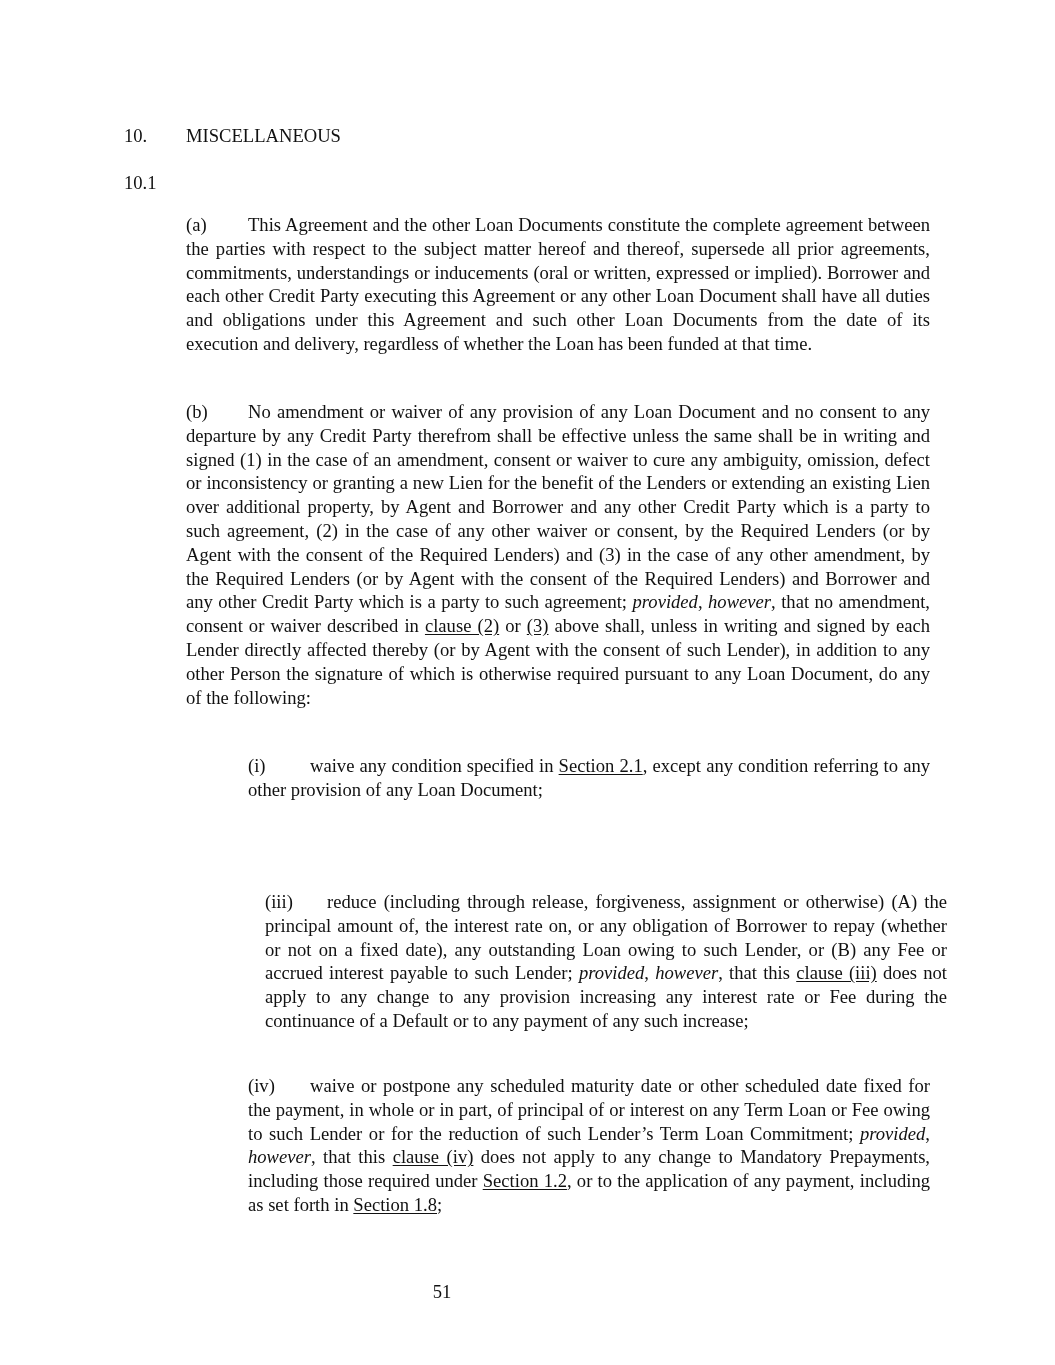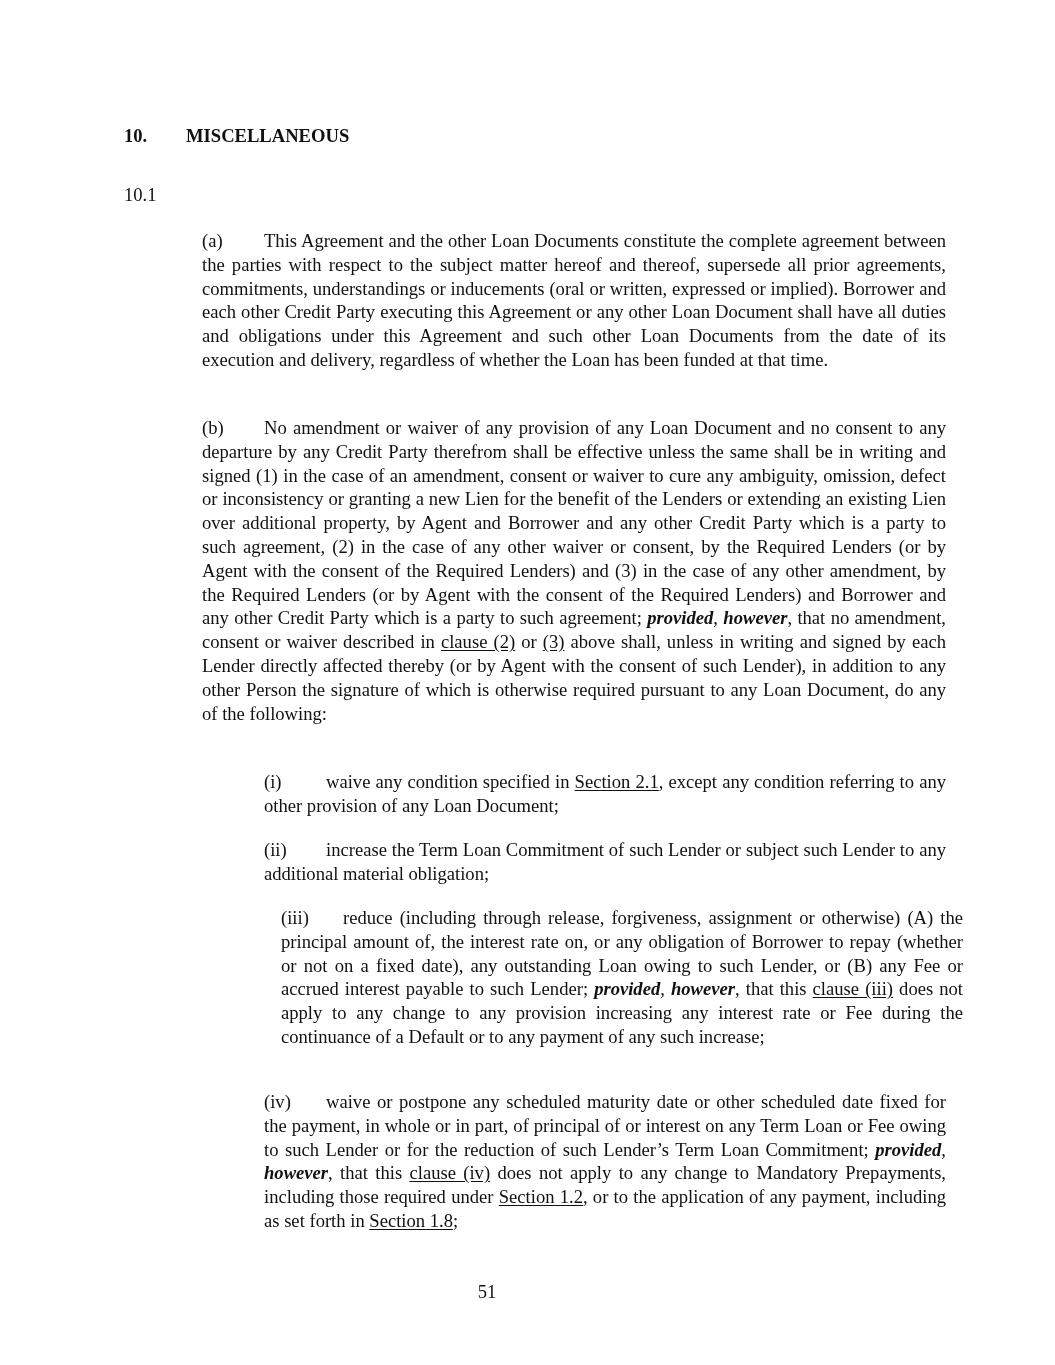--- a/index.html
+++ b/index.html
@@ -20,58 +20,57 @@
     .page {
       position: absolute;
       left: 0; top: 0;
       width: 1055px;
       height: 1365px;
     }
     .heading {
       position: absolute;
       left: 124px;
       top: 124px;
-      font-weight: bold;
+      font-weight: normal;
       display: flex;
       align-items: center;
     }
     .heading .num { width: 62px; }
     .subheading {
       position: absolute;
       left: 124px;
-      top: 183px;
+      top: 171px;
       display: flex;
     }
     .subheading .num { width: 62px; }
     .u { text-decoration: underline; text-underline-offset: 2px; }
-    .i { font-style: italic; font-weight: bold; }
+    .i { font-style: italic; }
     .para {
       position: absolute;
       text-align: justify;
       text-align-last: left;
-      margin: 16px;
+      margin: 0;
     }
     .para .marker {
       display: inline-block;
     }
     #para-a { left: 186px; top: 213px; width: 744px; }
     #para-b { left: 186px; top: 400px; width: 744px; }
     #para-i { left: 248px; top: 754px; width: 682px; font-family: Liberation Serif, serif; }
     #para-ii { left: 248px; top: 822px; width: 682px; }
     #para-iii { left: 265px; top: 890px; width: 682px; }
     #para-iv { left: 248px; top: 1074px; width: 682px; }
     #para-a .marker, #para-b .marker { width: 62px; }
     #para-i .marker, #para-ii .marker, #para-iii .marker, #para-iv .marker { width: 62px; }
     .page-number {
       position: absolute;
       left: 0;
       width: 884px;
       top: 1280px;
       text-align: center;
-      margin-left: 45px;
     }
   </style>
 </head>
 <body>
 
 <div class="page">
 
   <div class="heading">
     <span class="num">10.</span>
     <span>MISCELLANEOUS</span>
@@ -80,21 +79,20 @@
   <div class="subheading">
     <span class="num">10.1</span>
   </div>
 
   <p class="para" id="para-a"><span class="marker">(a)</span><span>This Agreement and the other Loan Documents constitute the complete agreement between the parties with respect to the subject matter hereof and thereof, supersede all prior agreements, commitments, understandings or inducements (oral or written, expressed or implied).  Borrower and each other Credit Party executing this Agreement or any other Loan Document shall have all duties and obligations under this Agreement and such other Loan Documents from the date of its execution and delivery, regardless of whether the Loan has been funded at that time.</span></p>
 
   <p class="para" id="para-b"><span class="marker">(b)</span><span>No amendment or waiver of any provision of any Loan Document and no consent to any departure by any Credit Party therefrom shall be effective unless the same shall be in writing and signed (1) in the case of an amendment, consent or waiver to cure any ambiguity, omission, defect or inconsistency or granting a new Lien for the benefit of the Lenders or extending an existing Lien over additional property, by Agent and Borrower and any other Credit Party which is a party to such agreement, (2) in the case of any other waiver or consent, by the Required Lenders (or by Agent with the consent of the Required Lenders) and (3) in the case of any other amendment, by the Required Lenders (or by Agent with the consent of the Required Lenders) and Borrower and any other Credit Party which is a party to such agreement; </span><span class="i">provided</span><span>, </span><span class="i">however</span><span>, that no amendment, consent or waiver described in </span><span class="u">clause (2)</span><span> or </span><span class="u">(3)</span><span> above shall, unless in writing and signed by each Lender directly affected thereby (or by Agent with the consent of such Lender), in addition to any other Person the signature of which is otherwise required pursuant to any Loan Document, do any of the following:</span></p>
 
   <p class="para" id="para-i"><span class="marker">(i)</span><span>waive any condition specified in </span><span class="u">Section 2.1</span><span>, except any condition referring to any other provision of any Loan Document;</span></p>
 
-  <p class="para" id="para-ii"><span class="marker">(ii)</span><span>increase the Term Loan Commitment of such Lender or subject such Lender to any additional material obligation;</span></p>
 
   <p class="para" id="para-iii"><span class="marker">(iii)</span><span>reduce (including through release, forgiveness, assignment or otherwise) (A) the principal amount of, the interest rate on, or any obligation of Borrower to repay (whether or not on a fixed date), any outstanding Loan owing to such Lender, or (B) any Fee or accrued interest payable to such Lender; </span><span class="i">provided</span><span>, </span><span class="i">however</span><span>, that this </span><span class="u">clause (iii)</span><span> does not apply to any change to any provision increasing any interest rate or Fee during the continuance of a Default or to any payment of any such increase;</span></p>
 
   <p class="para" id="para-iv"><span class="marker">(iv)</span><span>waive or postpone any scheduled maturity date or other scheduled date fixed for the payment, in whole or in part, of principal of or interest on any Term Loan or Fee owing to such Lender or for the reduction of such Lender’s Term Loan Commitment; </span><span class="i">provided</span><span>, </span><span class="i">however</span><span>, that this </span><span class="u">clause (iv)</span><span> does not apply to any change to Mandatory Prepayments, including those required under </span><span class="u">Section 1.2</span><span>, or to the application of any payment, including as set forth in </span><span class="u">Section 1.8</span><span>;</span></p>
 
   <div class="page-number">51</div>
 
 </div>
 
 </body></html>

